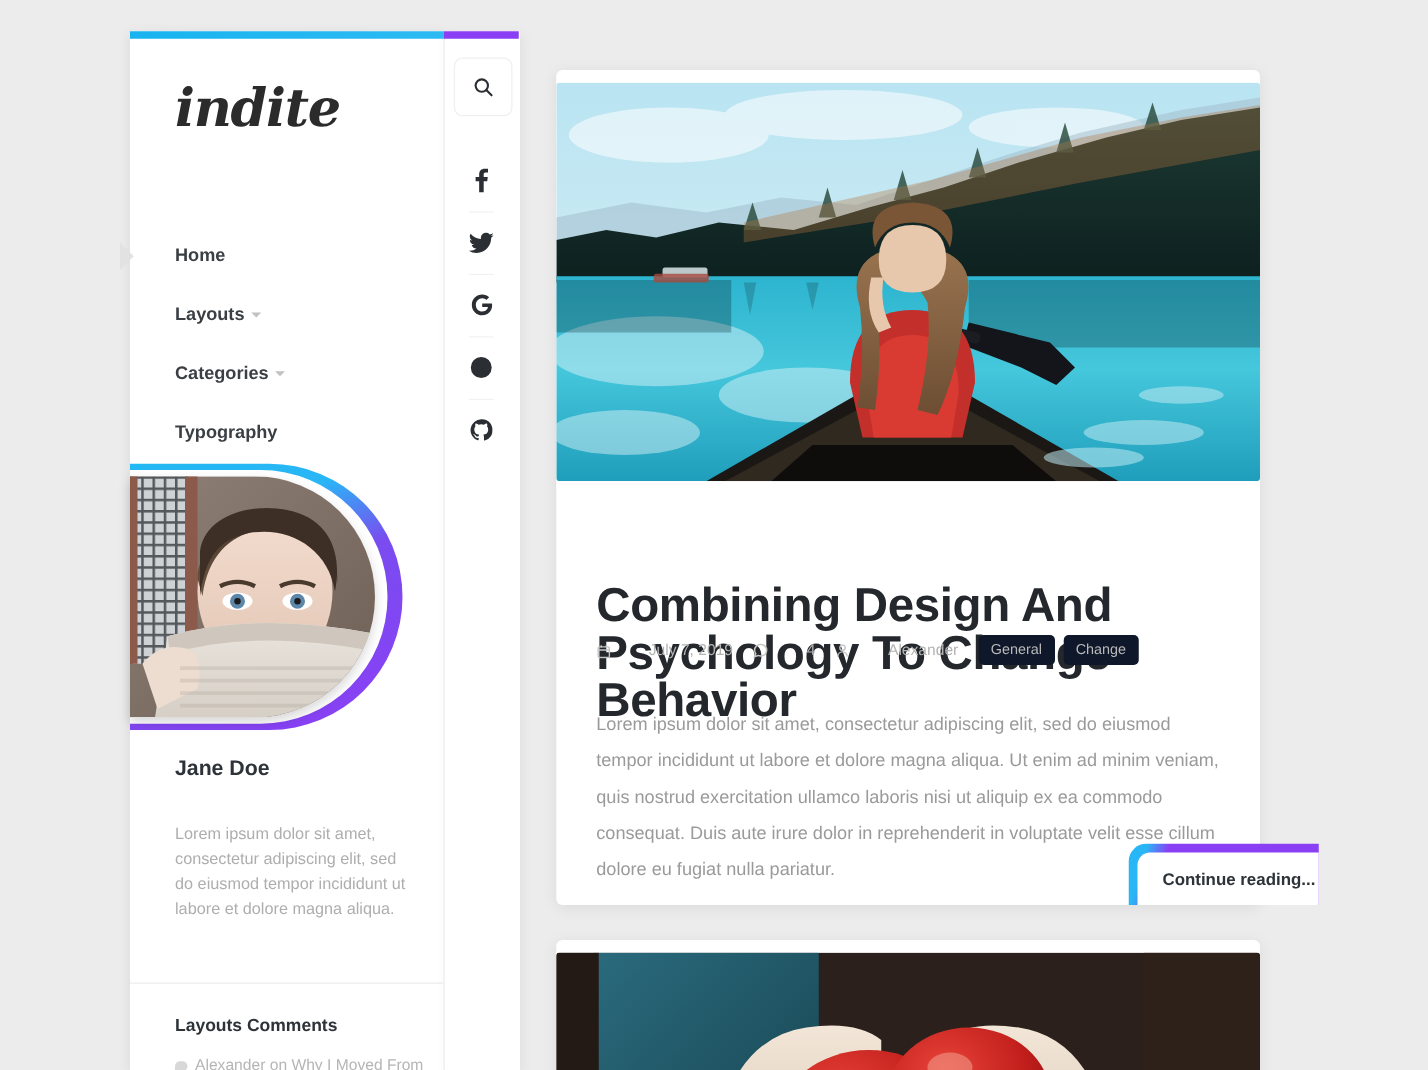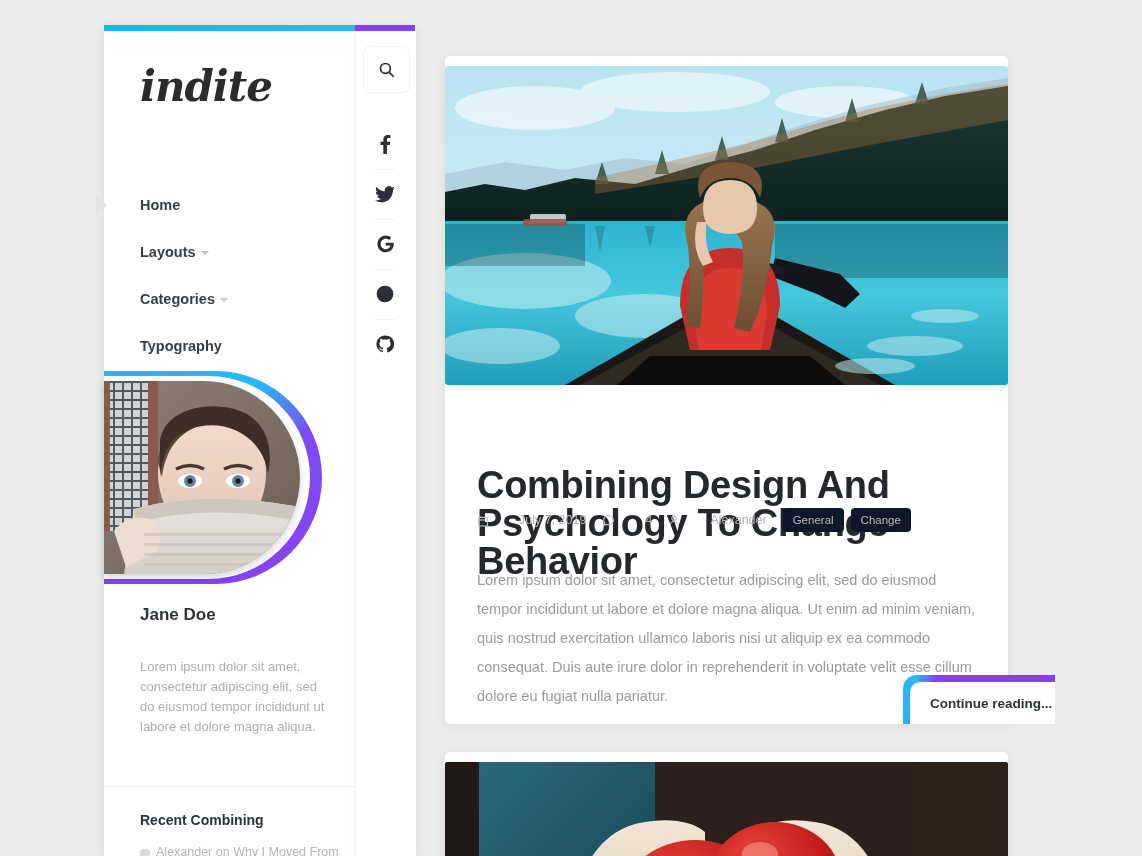--- a/index.html
+++ b/index.html
@@ -218,21 +218,21 @@
             <rect x="40" y="182" width="150" height="3"></rect>
         </g>
       </svg>
     </div>
   </div>
 
   <div class="author-name">Jane Doe</div>
   <div class="author-bio">Lorem ipsum dolor sit amet, consectetur adipiscing elit, sed do eiusmod tempor incididunt ut labore et dolore magna aliqua.</div>
 
   <div class="side-divider"></div>
-  <div class="rc-title">Recent Combining</div>
+  <div class="rc-title">Layouts Comments</div>
   <div class="rc-item">
     <span class="rc-bullet"></span><span>Alexander on Why I Moved From</span>
   </div>
 
   <div id="social"></div>
 
   <div class="search-box">
     <svg width="17" height="17" viewBox="0 0 24 24" fill="none" stroke="#2b2f33" stroke-width="2.4">
       <circle cx="10.5" cy="10.5" r="7"></circle>
         <line x1="15.6" y1="15.6" x2="21.5" y2="21.5" stroke-linecap="round"></line>

